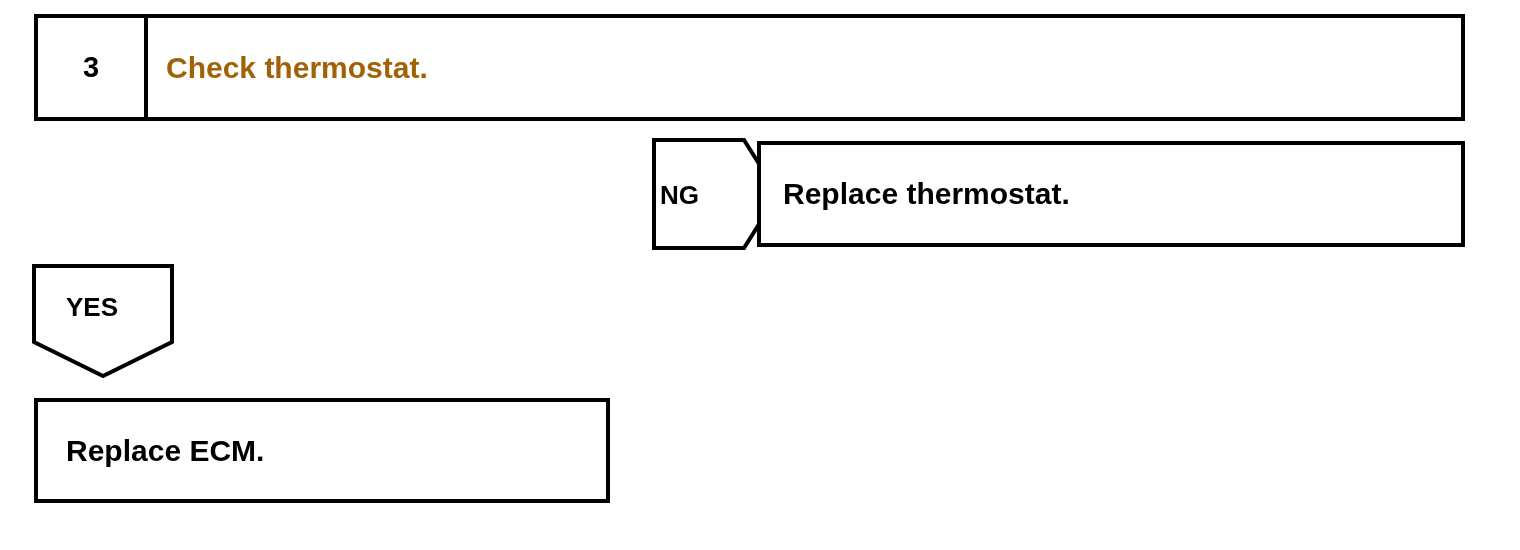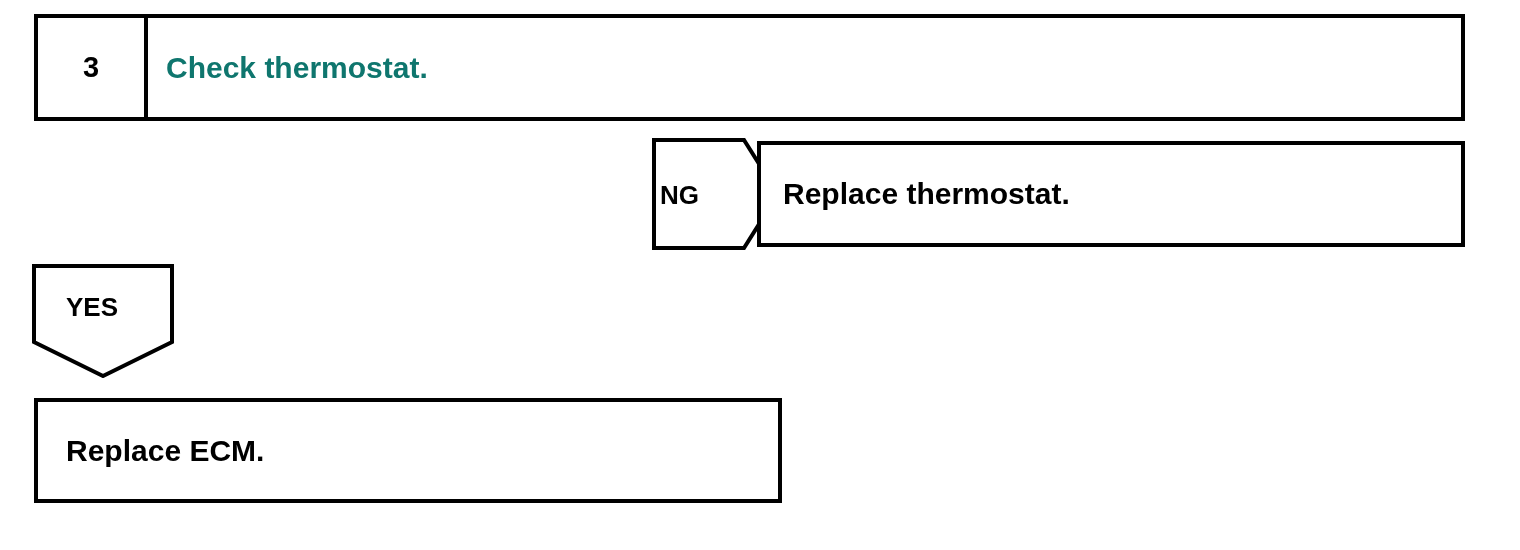--- a/index.html
+++ b/index.html
@@ -45,21 +45,21 @@
     color: #000000;
     line-height: 1;
   }
   .step-text {
     flex: 1;
     display: flex;
     align-items: center;
     padding-left: 18px;
     font-size: 30px;
     font-weight: bold;
-    color: #0f766e;
+    color: #a16207;
     line-height: 1;
   }
 
   
   .action-box {
     position: absolute;
     box-sizing: border-box;
     border: 4px solid #000000;
     background: #ffffff;
     display: flex;
@@ -72,21 +72,21 @@
   }
   #box-replace-thermostat {
     left: 757px;
     top: 141px;
     width: 708px;
     height: 106px;
   }
   #box-replace-ecm {
     left: 34px;
     top: 398px;
-    width: 748px;
+    width: 576px;
     height: 105px;
     padding-left: 28px;
     align-items: center;
   }
 
   
   .arrow-wrap {
     position: absolute;
   }
   .arrow-wrap svg {

